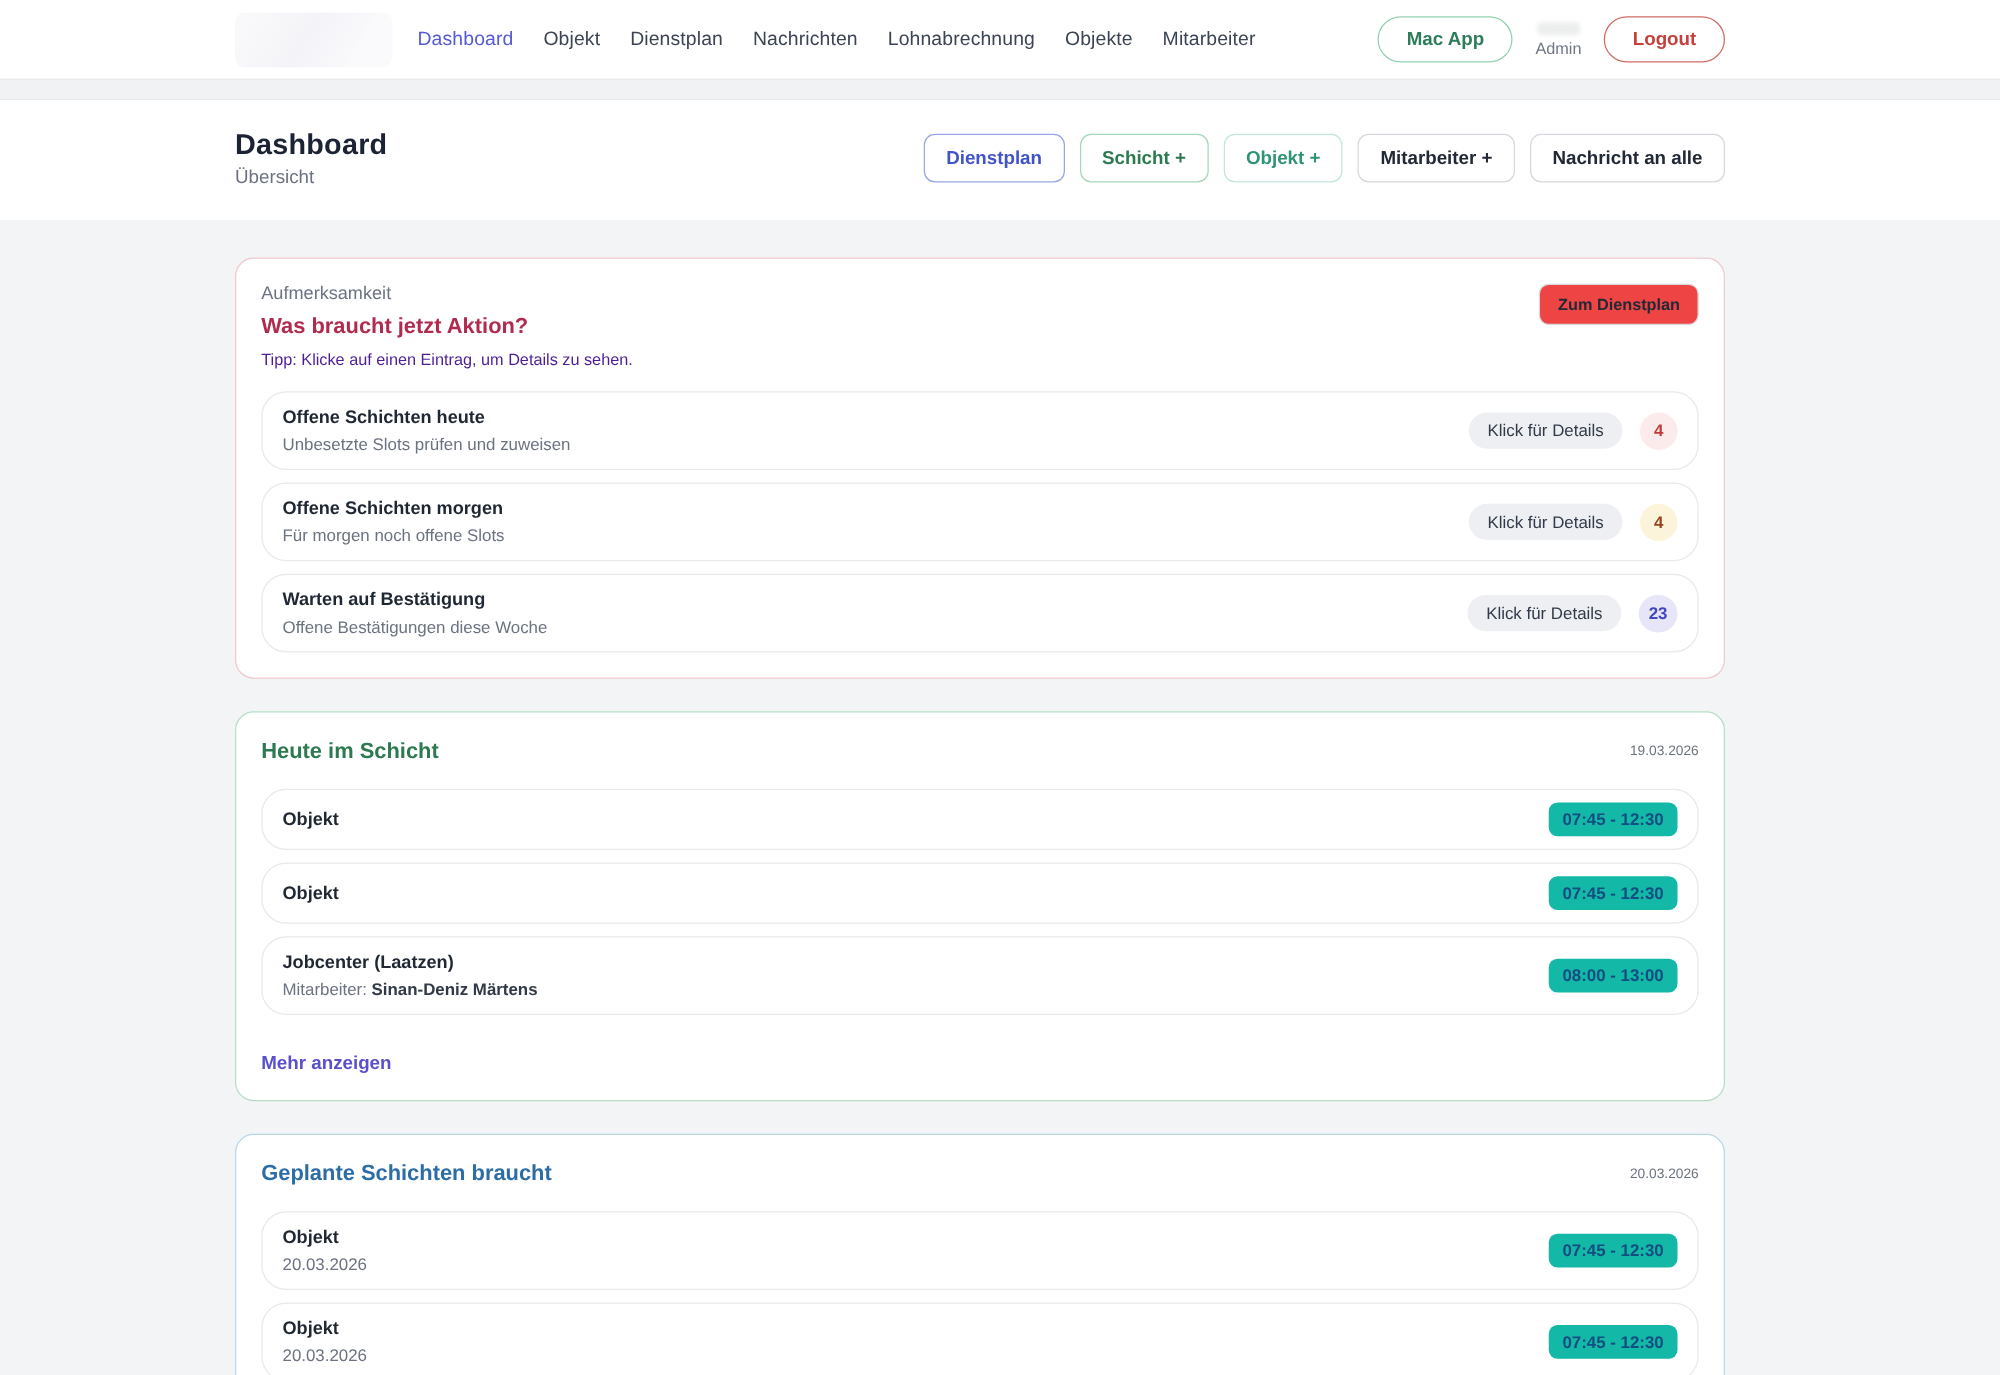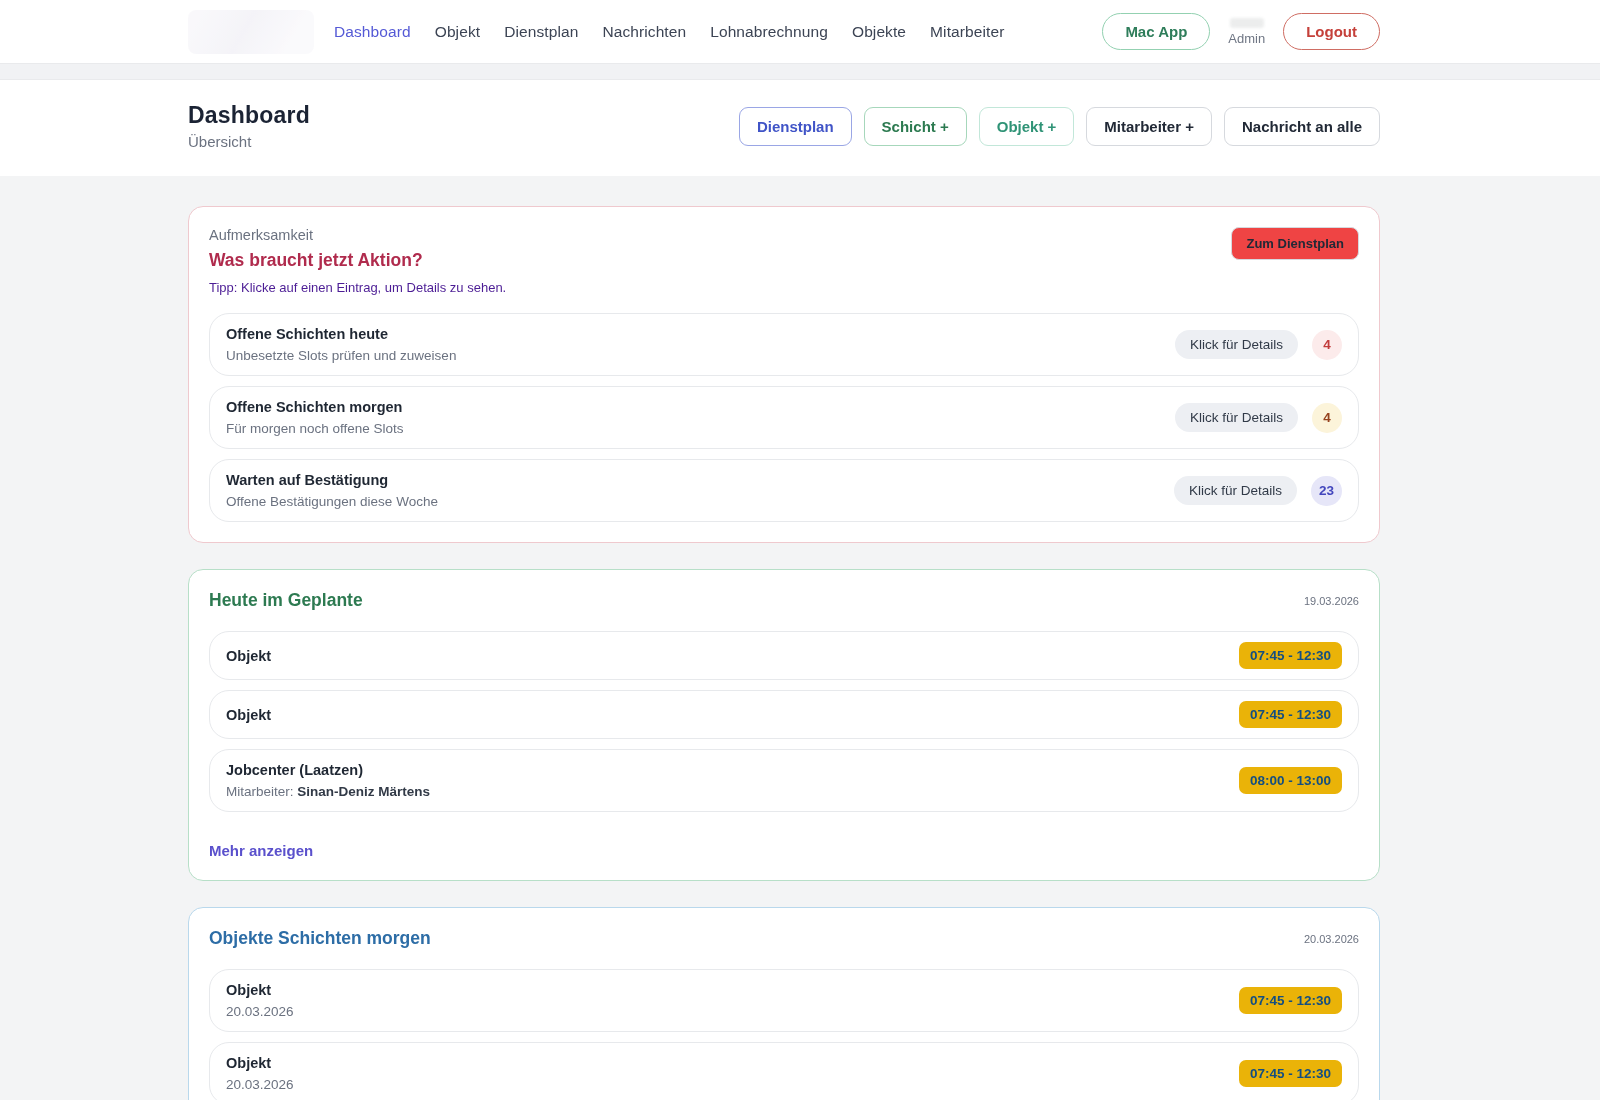--- a/index.html
+++ b/index.html
@@ -107,21 +107,21 @@
   .count-amber  { background: #fcf4da; color: #96431f; }
   .count-indigo { background: #e6e6f8; color: #4346bd; }
 
   .section-head { display: flex; justify-content: space-between; align-items: center; margin-bottom: 20px; }
   .section-title { font-size: 17.5px; font-weight: 700; }
   .title-green { color: #2d7a51; }
   .title-blue  { color: #2d6da6; }
   .section-date { font-size: 11px; color: #6b7280; }
 
   .time-badge {
-    background: #eab308; color: #134e82; border-radius: 7px;
+    background: #14b8a6; color: #134e82; border-radius: 7px;
     padding: 6px 11px; font-size: 13.5px; font-weight: 600; white-space: nowrap;
   }
   .row.slim { padding: 10px 16px; min-height: 42px; }
   .more-link {
     display: inline-block; margin-top: 20px; font-size: 15px; font-weight: 600;
     color: #5a50cc; cursor: pointer;
   }
 </style>
 </head>
 <body>
@@ -208,21 +208,21 @@
       </div>
       <div class="row-right">
         <span class="pill-details">Klick für Details</span>
         <span class="count-badge count-indigo">23</span>
       </div>
     </div>
   </section>
 
   <section class="card card-today">
     <div class="section-head">
-      <div class="section-title title-green">Heute im Geplante</div>
+      <div class="section-title title-green">Heute im Schicht</div>
       <div class="section-date">19.03.2026</div>
     </div>
 
     <div class="row slim">
       <div class="row-title">Objekt</div>
       <span class="time-badge">07:45 - 12:30</span>
     </div>
 
     <div class="row slim">
       <div class="row-title">Objekt</div>
@@ -237,21 +237,21 @@
         </div>
       </div>
       <span class="time-badge">08:00 - 13:00</span>
     </div>
 
     <a class="more-link">Mehr anzeigen</a>
   </section>
 
   <section class="card card-tomorrow">
     <div class="section-head">
-      <div class="section-title title-blue">Objekte Schichten morgen</div>
+      <div class="section-title title-blue">Geplante Schichten braucht</div>
       <div class="section-date">20.03.2026</div>
     </div>
 
     <div class="row">
       <div>
         <div class="row-title">Objekt</div>
         <div class="row-sub">20.03.2026</div>
       </div>
       <span class="time-badge">07:45 - 12:30</span>
     </div>

